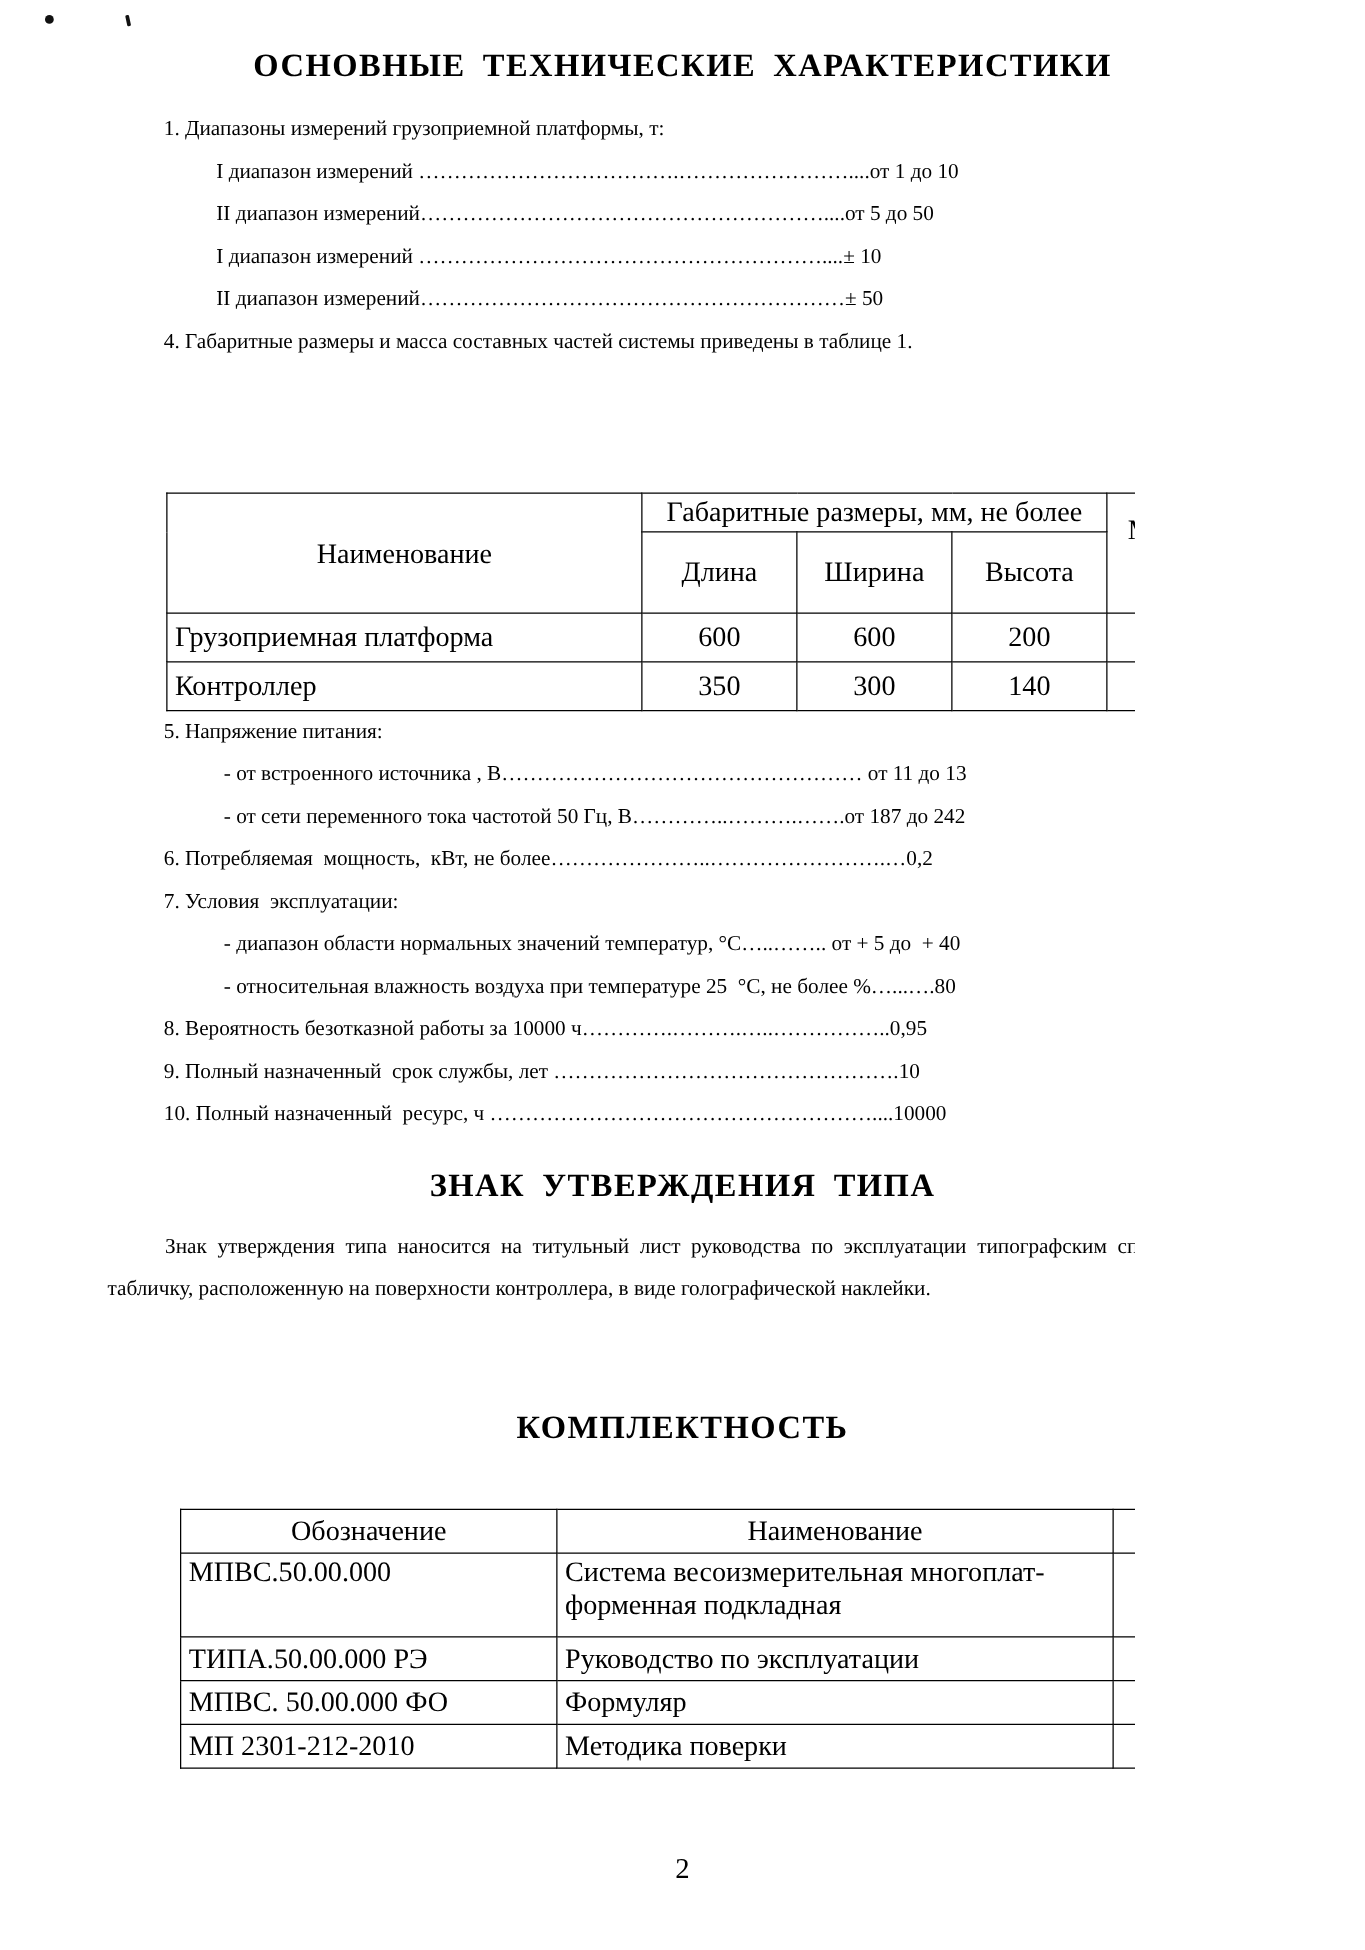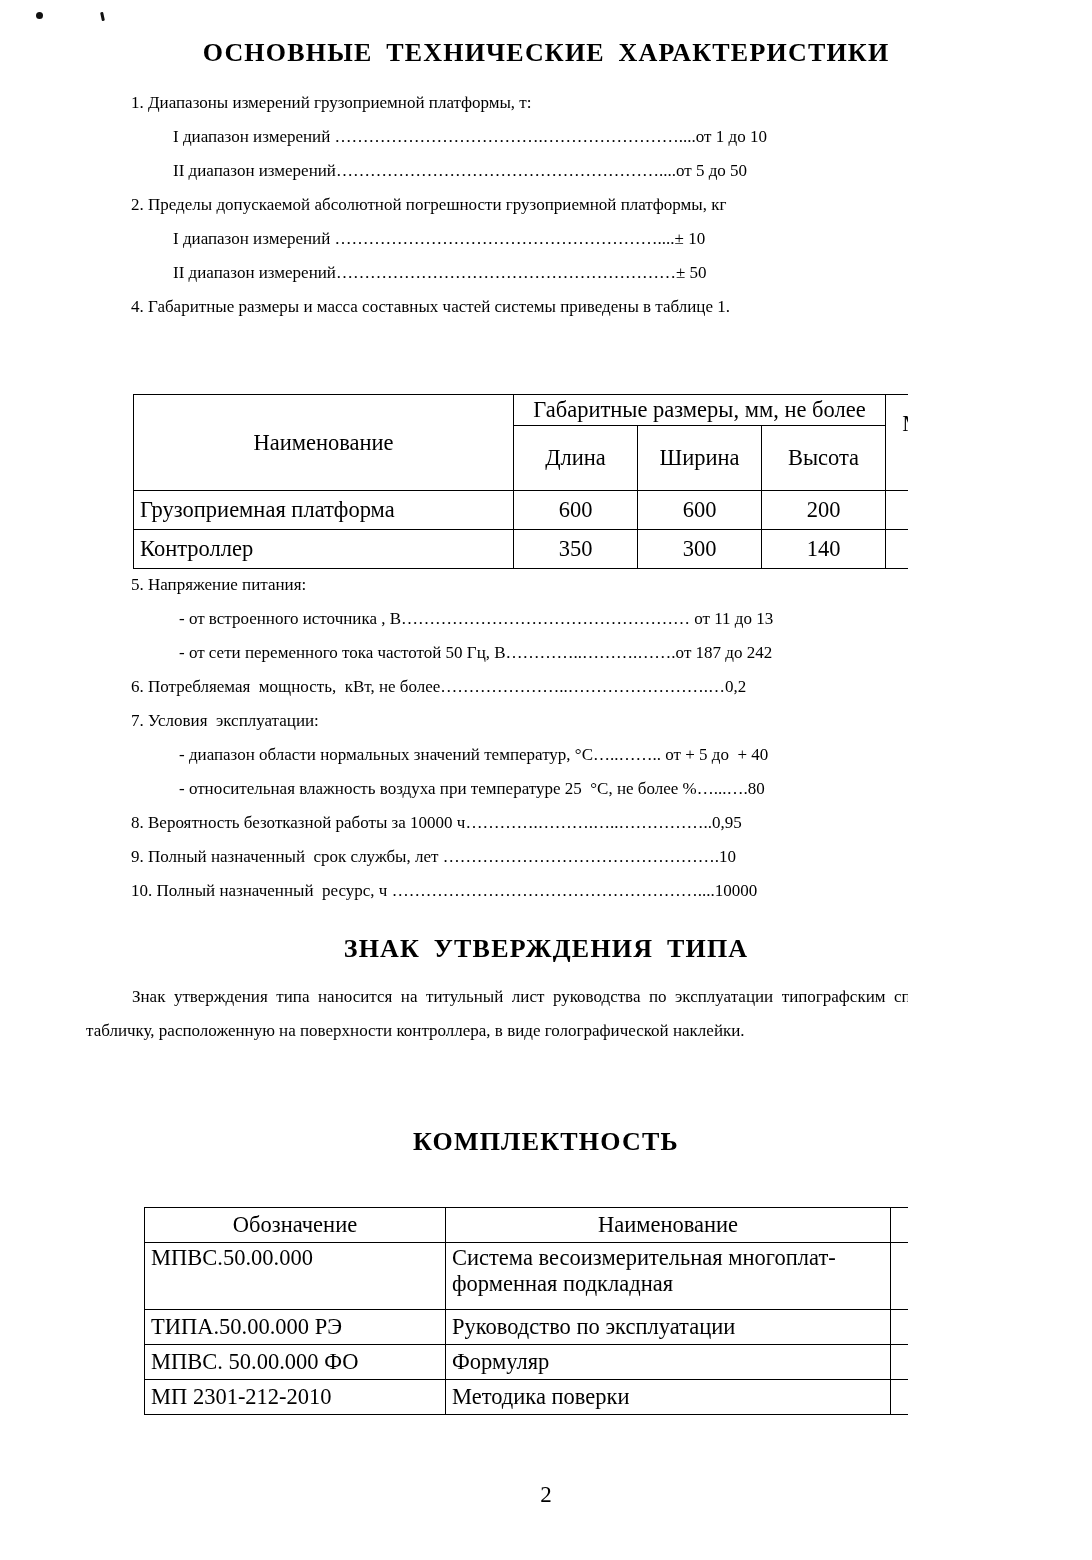--- a/index.html
+++ b/index.html
@@ -98,21 +98,20 @@
   <span class="artifact artifact-b"></span>
 
   <div class="content" style="top:38px;">
     <h1 class="section-title">ОСНОВНЫЕ ТЕХНИЧЕСКИЕ ХАРАКТЕРИСТИКИ</h1>
   </div>
 
   <div class="content" style="top:86px; padding-left:131px; width:880px;">
     <p class="spec-line">1. Диапазоны измерений грузоприемной платформы, т:</p>
     <p class="spec-line indent1">I диапазон измерений ……………………………….……………………....от 1 до 10</p>
     <p class="spec-line indent1">II диапазон измерений…………………………………………………....от 5 до 50</p>
-    <p class="spec-line">2. Пределы допускаемой абсолютной погрешности грузоприемной платформы, кг</p>
     <p class="spec-line indent1">I диапазон измерений …………………………………………………....± 10</p>
     <p class="spec-line indent1">II диапазон измерений……………………………………………………± 50</p>
     <p class="spec-line">4. Габаритные размеры и масса составных частей системы приведены в таблице 1.</p>
   </div>
 
   <div class="content" style="top:368px; left:133px; width:880px;">
     <p class="tbl-caption">Таблица 1</p>
   </div>
 
   <div class="content" style="top:394px; left:133px;">

